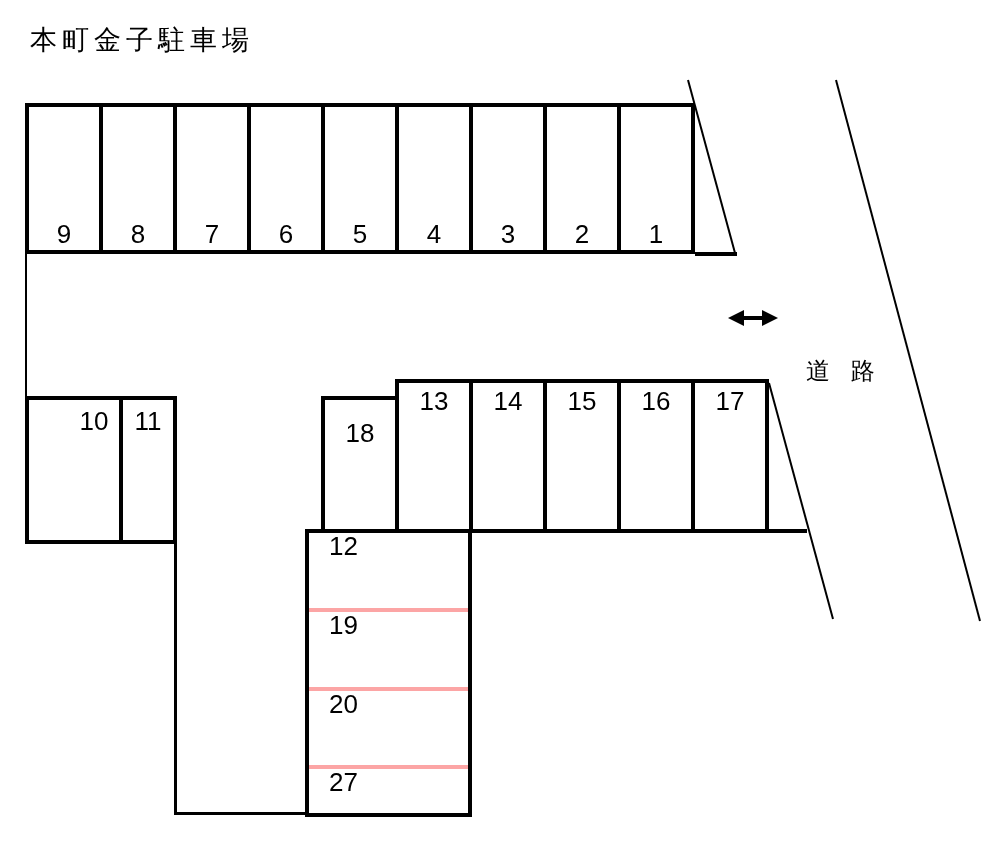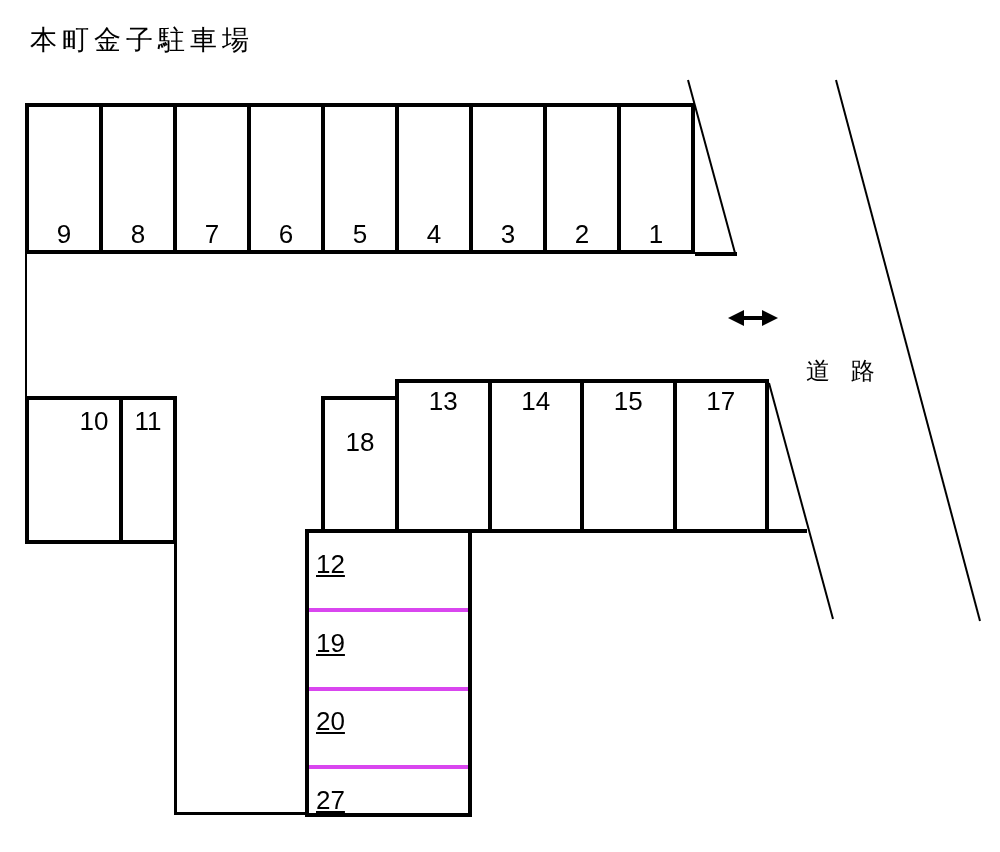--- a/index.html
+++ b/index.html
@@ -20,24 +20,24 @@
   .box {
     position:absolute; box-sizing:border-box;
     border:4px solid #000; background:#fff;
     display:flex;
   }
   .cell { flex:1; display:flex; }
   .cell + .cell { border-left:4px solid #000; }
   .num-bottom { align-items:flex-end; justify-content:center; padding-bottom:3px; }
   .num-top { align-items:flex-start; justify-content:center; padding-top:5px; }
   .pad-md { padding-top:8px; }
-  .pad-lg { padding-top:29px; }
+  .pad-lg { padding-top:20px; }
   .stack { flex-direction:column; }
-  .srow { flex:1; display:flex; align-items:flex-end; padding-left:7px; box-sizing:border-box;text-decoration:underline; }
-  .srow + .srow { border-top:4px solid #d946ef;margin-top:31px; }
+  .srow { flex:1; display:flex; align-items:flex-start; padding-left:20px; box-sizing:border-box; }
+  .srow + .srow { border-top:4px solid #fca5a5;margin-top:31px; }
   .num { font-size:26px; line-height:1; }
   .line { position:absolute; background:#000; }
   .overlay { position:absolute; left:0; top:0; pointer-events:none; }
   .road-label {
     position:absolute; left:806px; top:358px;
     font-size:24px; letter-spacing:7px; line-height:1.1; white-space:nowrap;
   }
 </style>
 </head>
 <body>
@@ -99,20 +99,23 @@
     <div class="cell num-top">
       <span class="num">13</span>
     </div>
     <div class="cell num-top">
       <span class="num">14</span>
     </div>
     <div class="cell num-top">
       <span class="num">15</span>
     </div>
     <div class="cell num-top">
+      <span class="num">16</span>
+    </div>
+    <div class="cell num-top">
       <span class="num">17</span>
     </div>
   </div>
 
   <div class="box stack" style="left:305px; top:529px; width:167px; height:288px;">
     <div class="srow">
       <span class="num">12</span>
     </div>
     <div class="srow">
       <span class="num">19</span>

